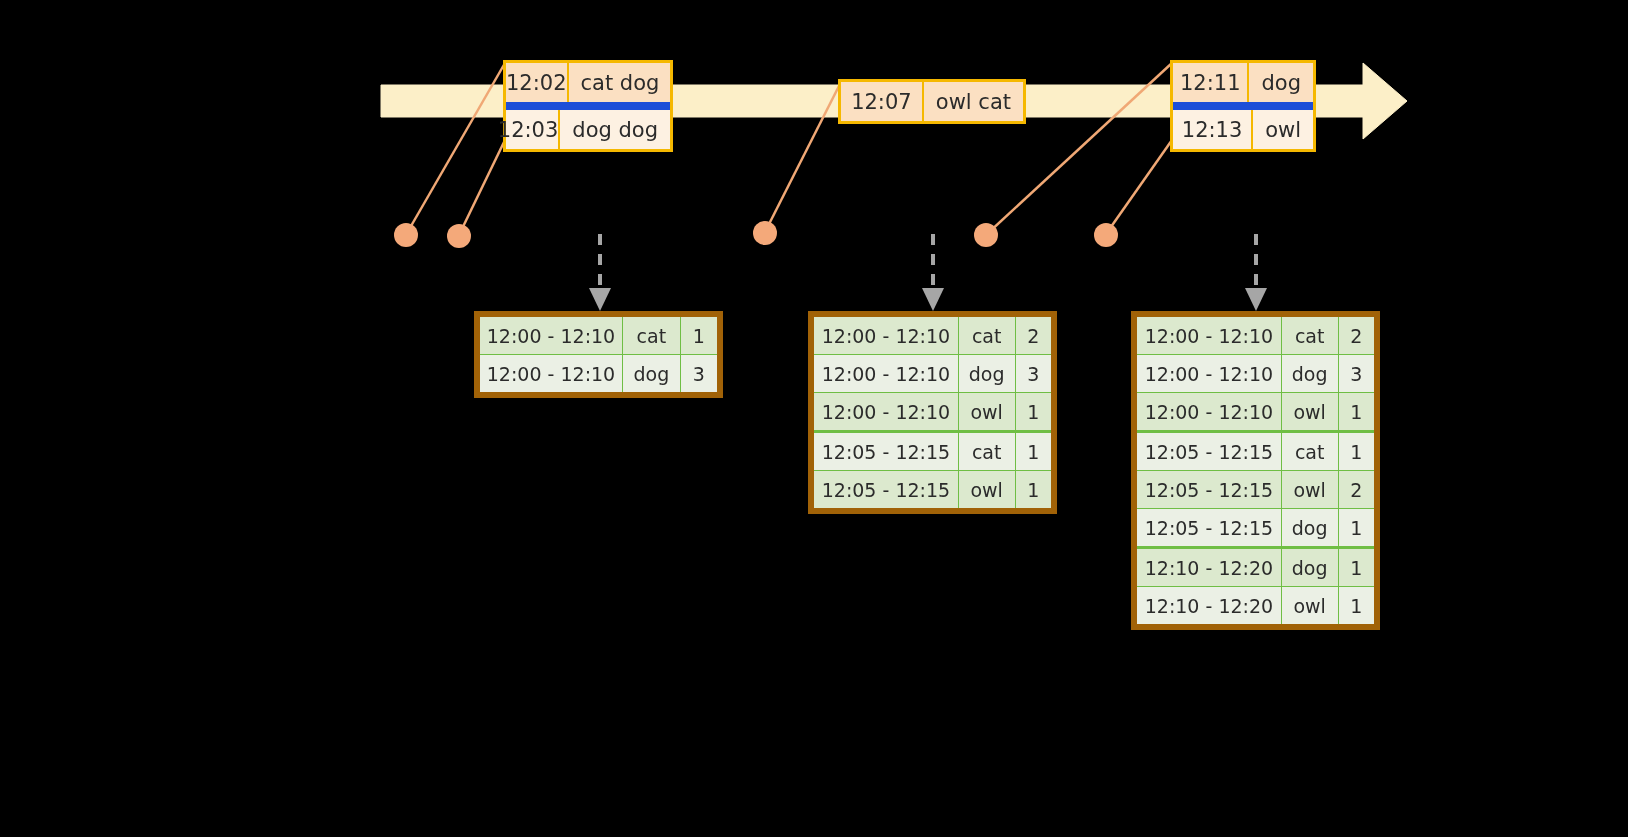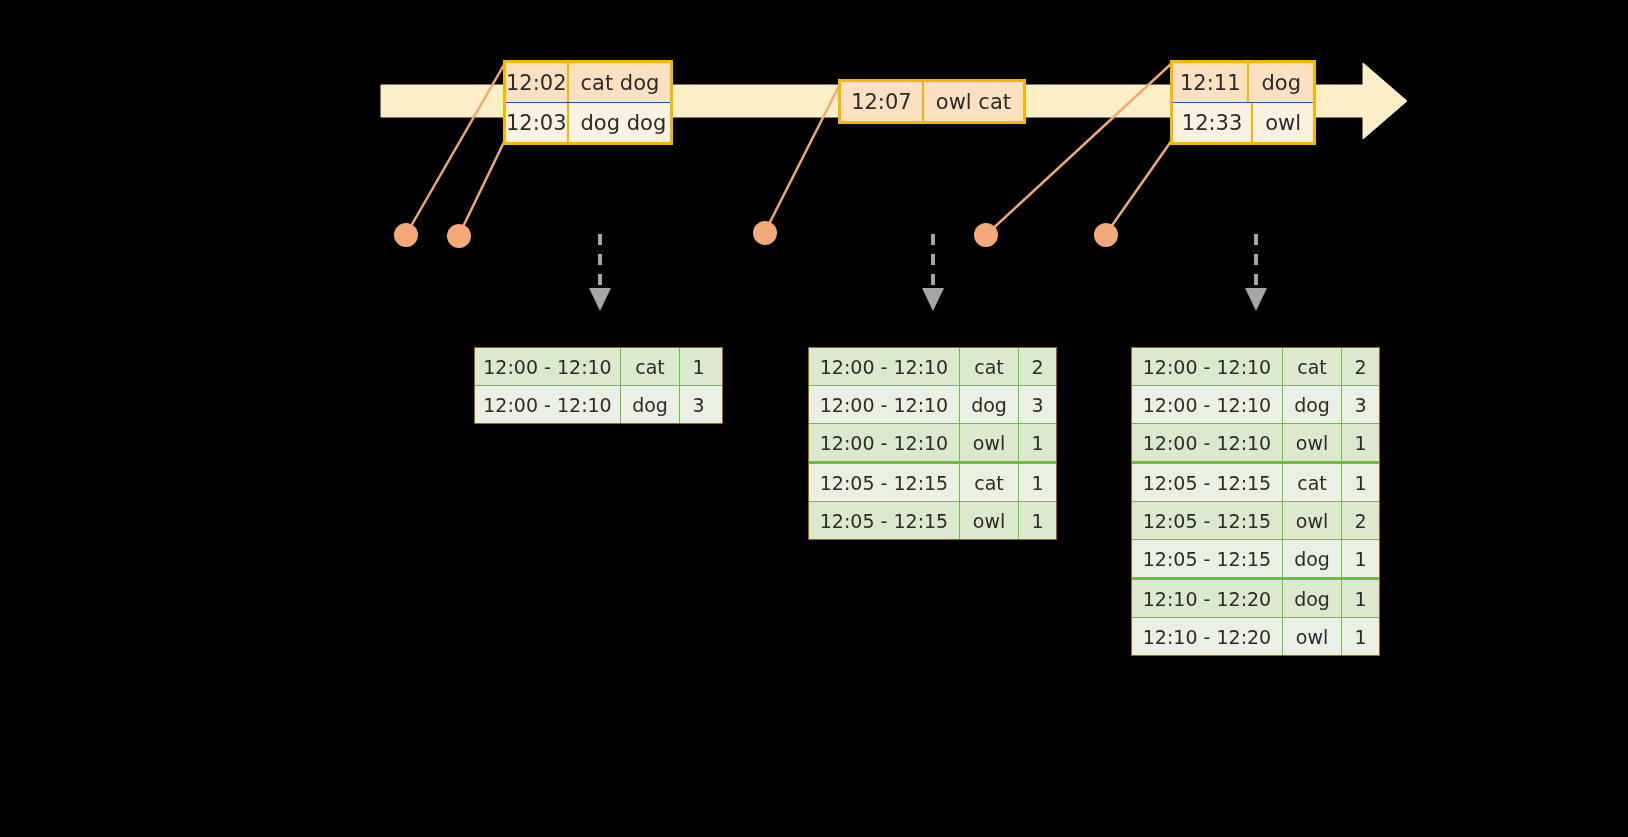--- a/index.html
+++ b/index.html
@@ -5,31 +5,31 @@
   html,body{margin:0;padding:0;background:#000;}
   body{width:1628px;height:837px;position:relative;overflow:hidden;
        font-family:"DejaVu Sans","Liberation Sans",sans-serif;}
   #canvas{position:absolute;inset:0;width:1628px;height:837px;}
   .svg-layer{position:absolute;left:0;top:0;width:1628px;height:837px;pointer-events:none;}
 
   
   .evt-box{position:absolute;border:3px solid #F5B800;box-sizing:border-box;
            display:flex;flex-direction:column;}
   .evt-row{display:flex;height:39px;}
-  .evt-row + .evt-row{border-top:1px solid #1d4ed8;}
+  .evt-row + .evt-row{border-top:8px solid #1d4ed8;justify-content:flex-end;}
   .evt-row.shade{background:#FBE0C2;}
   .evt-row.light{background:#FDF1E2;}
   .evt-time{width:85px;display:flex;align-items:center;justify-content:center;
             font-size:21px;color:#2b2b2b;border-right:2px solid #F5B800;}
   .evt-words{flex:1;display:flex;align-items:center;justify-content:center;
              font-size:21px;color:#2b2b2b;padding:0 12px;white-space:nowrap;}
 
   
-  .res-table{position:absolute;border:1px solid #a16207;box-sizing:border-box;
-             display:flex;flex-direction:column;background:#6FBE44;margin-top:36px;}
+  .res-table{position:absolute;border:6px solid #a16207;box-sizing:border-box;
+             display:flex;flex-direction:column;background:#6FBE44;}
   .res-row{display:flex;height:37px;}
   .res-row.even{background:#DCE9CE;}
   .res-row.odd{background:#EBF0E5;}
   .res-row + .res-row{border-top:1.5px solid #6FBE44;}
   .res-row.grpsep{border-top:3px solid #6FBE44;}
   .res-win{display:flex;align-items:center;justify-content:center;
            font-size:19px;color:#2b2b2b;border-right:1.5px solid #6FBE44;white-space:nowrap;}
   .res-key{display:flex;align-items:center;justify-content:center;
            font-size:19px;color:#2b2b2b;border-right:1.5px solid #6FBE44;}
   .res-cnt{display:flex;align-items:center;justify-content:center;
@@ -100,21 +100,21 @@
       <span class="evt-words">owl cat</span>
     </div>
   </div>
 
   <div class="evt-box" style="left:1170px;top:60px;width:146px;">
     <div class="evt-row shade">
       <span class="evt-time">12:11</span>
       <span class="evt-words">dog</span>
     </div>
     <div class="evt-row light">
-      <span class="evt-time">12:33</span>
+      <span class="evt-time">12:13</span>
       <span class="evt-words">owl</span>
     </div>
   </div>
 
   <div class="res-table t1" style="left:474px;top:311px;width:249px;">
     <div class="res-row even">
       <span class="res-win">12:00 - 12:10</span>
       <span class="res-key">cat</span>
       <span class="res-cnt">1</span>
     </div>

